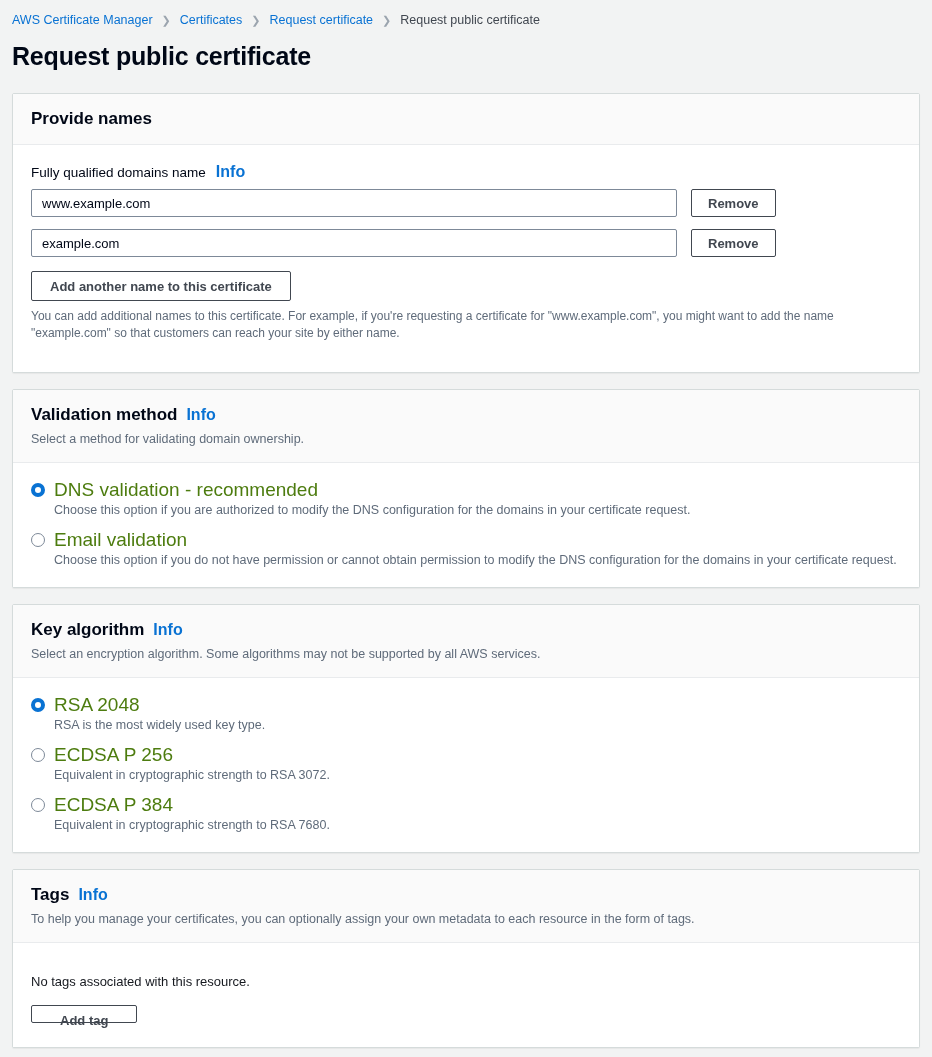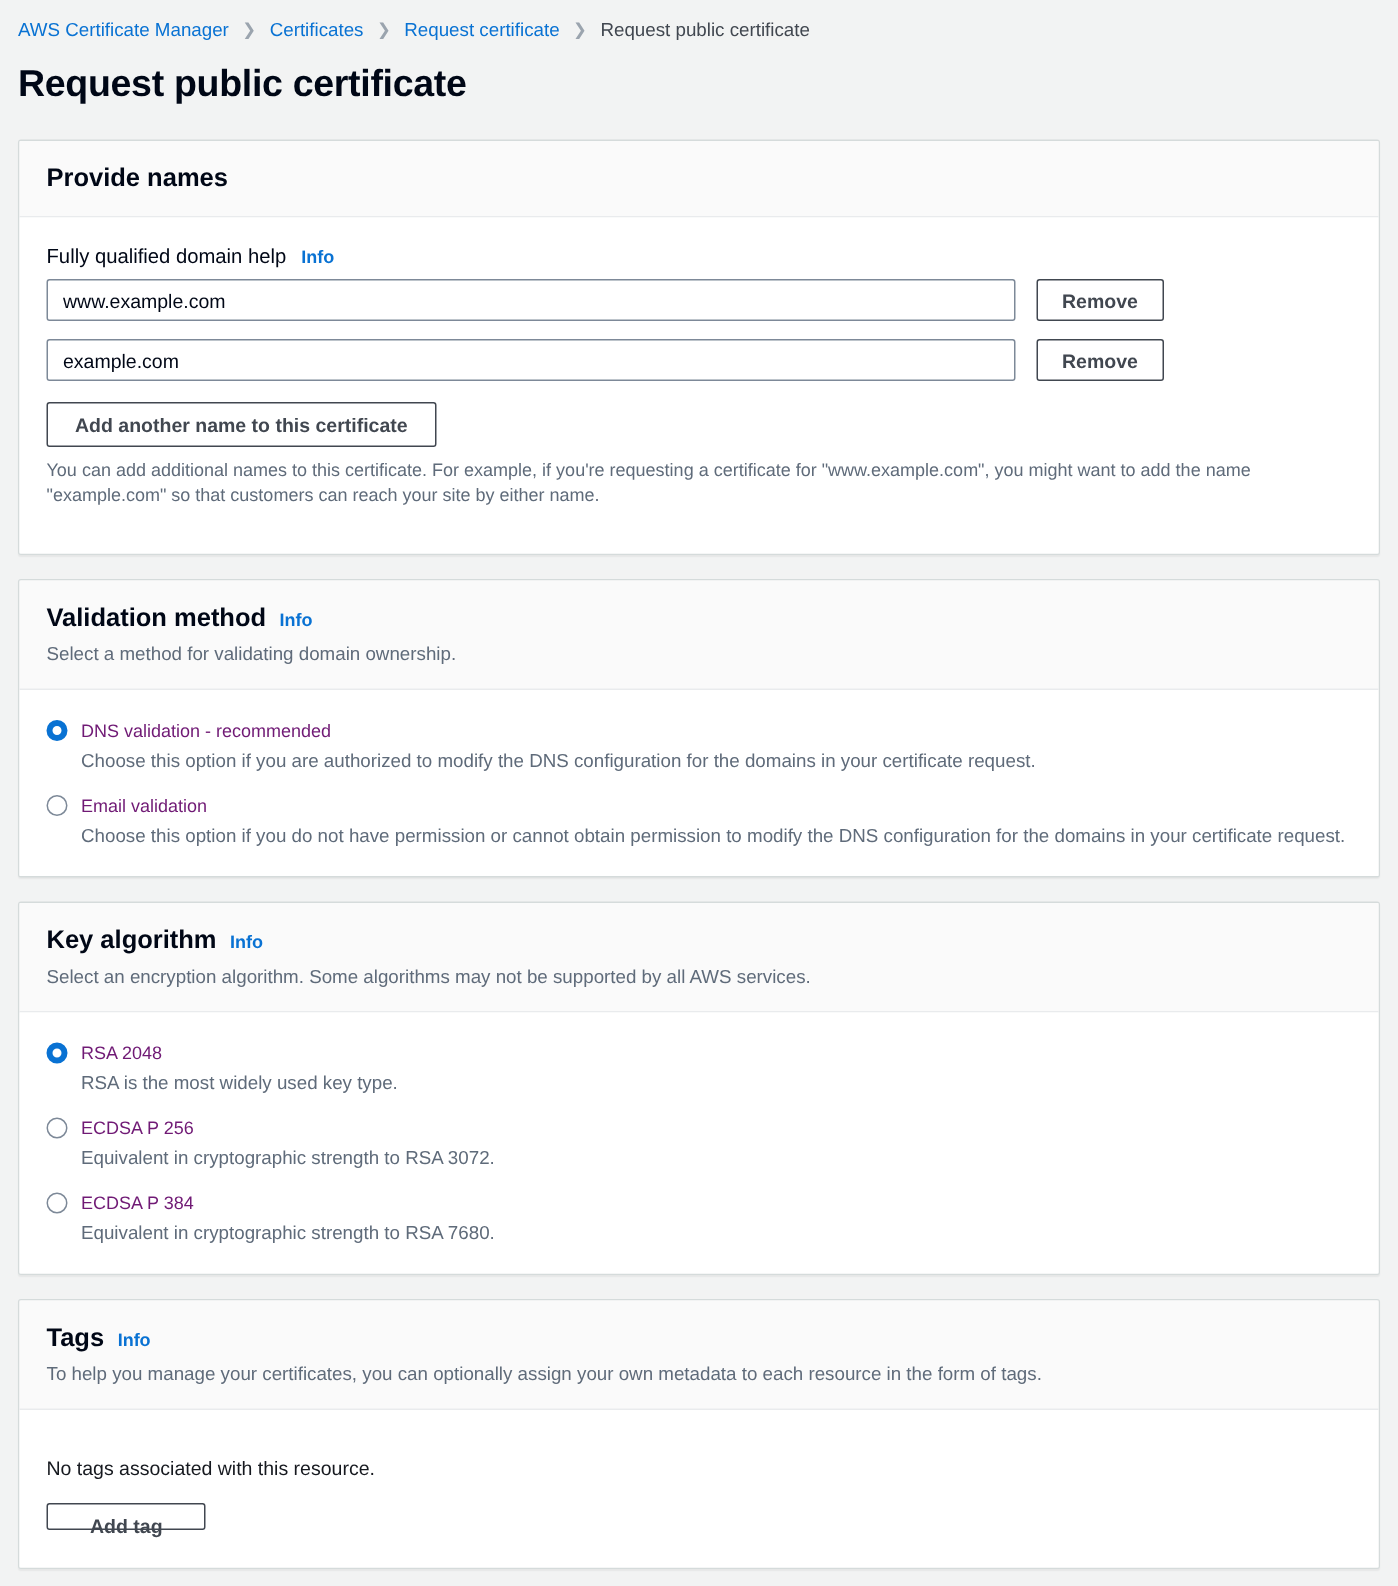--- a/index.html
+++ b/index.html
@@ -76,21 +76,21 @@
     gap: 9px;
   }
   .card-title {
     font-size: 17px;
     font-weight: 700;
     color: #000716;
     margin: 0;
     line-height: 22px;
   }
   .info-link {
-    font-size: 12px;
+    font-size: 16px;
     font-weight: 700;
     color: #0972d3;
     text-decoration: none;
     cursor: pointer;
   }
   .card-desc {
     font-size: 12.5px;
     color: #5f6b7a;
     margin: 4px 0 0 0;
     line-height: 18px;
@@ -186,22 +186,22 @@
     background: #ffffff;
     border: 1px solid #7d8998;
     position: relative;
   }
   .radio-mark.checked {
     border: 4px solid #0972d3;
     background: #ffffff;
   }
   .radio-text { display: block; }
   .radio-label {
-    font-size: 12px;
-    color: #701a75;
+    font-size: 19px;
+    color: #4d7c0f;
     line-height: 18px;
     display: block;
   }
   .radio-desc {
     font-size: 12.5px;
     color: #5f6b7a;
     line-height: 18px;
     display: block;
     margin-top: 2px;
   }
@@ -231,21 +231,21 @@
 <div class="content">
 
   <section class="card">
     <div class="card-header">
       <div class="card-title-row">
         <h2 class="card-title">Provide names</h2>
       </div>
     </div>
     <div class="card-body">
       <div class="field-label-row">
-        <span class="field-label">Fully qualified domain help</span>
+        <span class="field-label">Fully qualified domains name</span>
         <a class="info-link">Info</a>
       </div>
 
       <div class="input-row">
         <input class="text-input" type="text" value="www.example.com" style="">
         <button class="btn btn-normal btn-remove">Remove</button>
       </div>
 
       <div class="input-row">
         <input class="text-input" type="text" value="example.com" style="">

